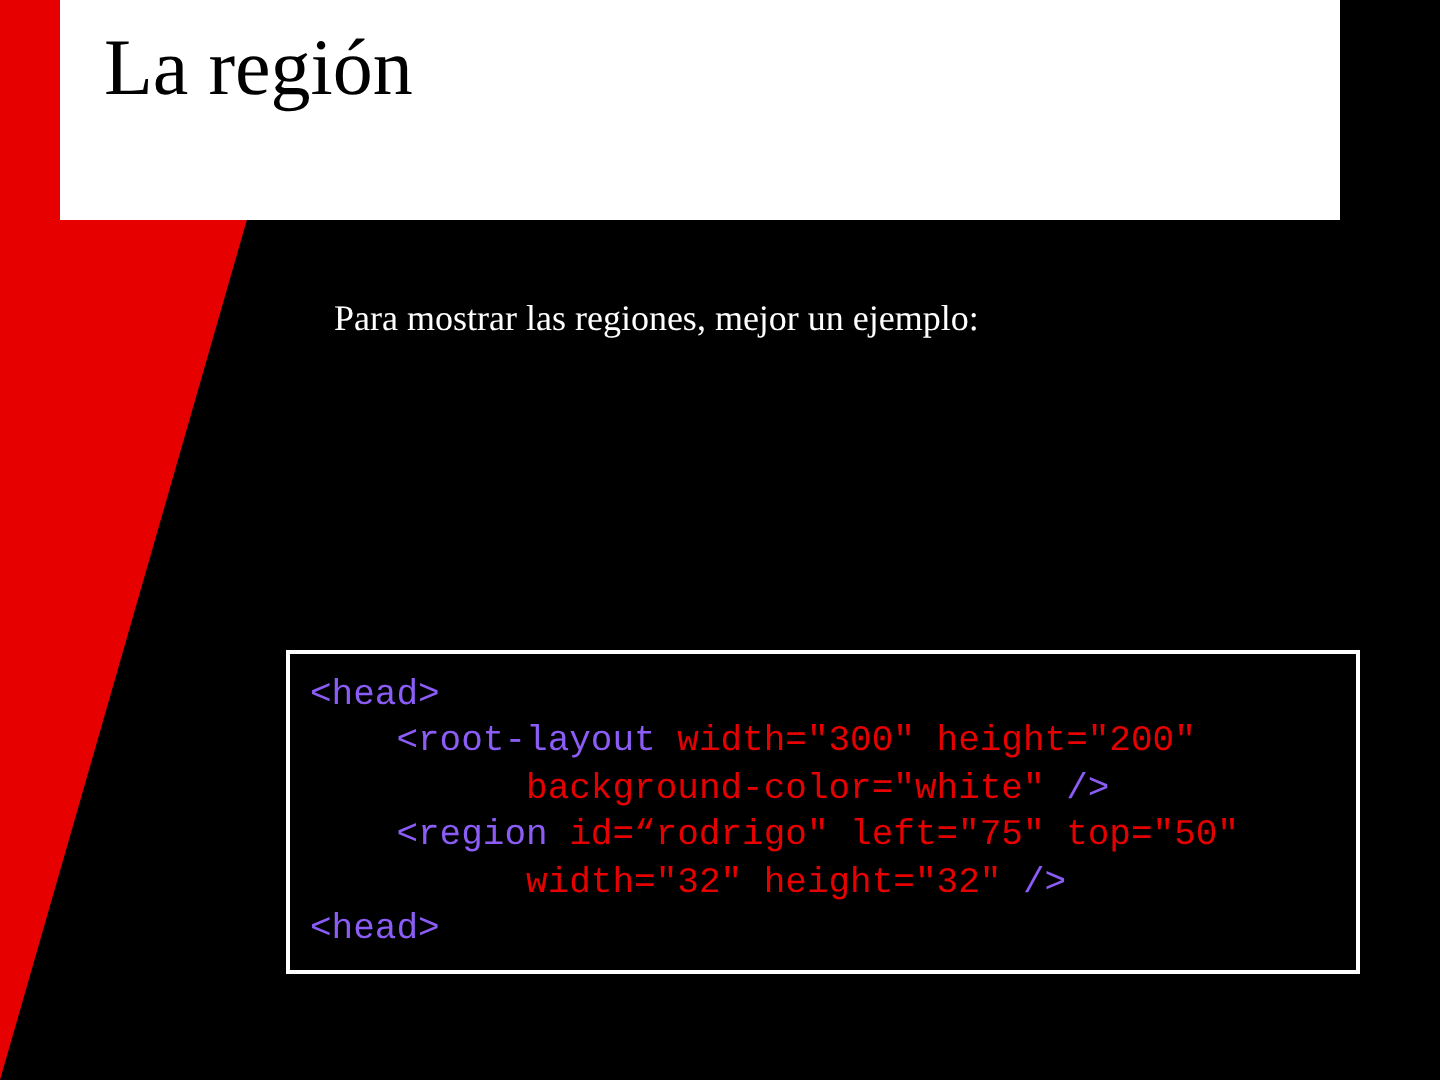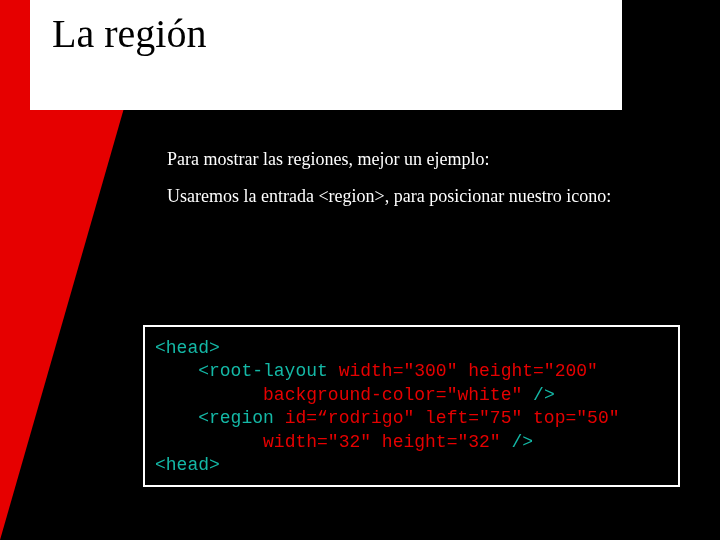--- a/index.html
+++ b/index.html
@@ -18,21 +18,21 @@
     width: 0;
     height: 0;
     border-left: 155px solid #e60000;
     border-bottom: 540px solid transparent;
     z-index: 1;
   }
   .title-block {
     position: absolute;
     left: 30px;
     top: 0;
-    width: 592px;
+    width: 640px;
     height: 110px;
     background: #fff;
     z-index: 2;
     padding: 10px 10px 0 22px;
   }
   .title-text {
     font-size: 40px;
     color: #000;
     font-weight: normal;
   }
@@ -57,35 +57,34 @@
     border: 2px solid #fff;
     background: #000;
     padding: 10px 10px 8px 10px;
     font-family: 'Courier New', monospace;
     font-size: 18px;
     color: #fff;
     line-height: 1.3;
     z-index: 3;
   }
   .code-line { white-space: pre; }
-  .green { color: #14b8a6; }
+  .green { color: #8b5cf6; }
   .red { color: #e60000; }
 </style>
 </head>
 <body>
 
 <div class="red-triangle"></div>
 
 <div class="title-block">
   <h1 class="title-text">La región</h1>
 </div>
 
 <div class="content">
   <p class="para">Para mostrar las regiones, mejor un ejemplo:</p>
-  <p class="para">Usaremos la entrada &lt;region&gt;, para posicionar nuestro icono:</p>
 </div>
 
 <div class="code-box">
   <div class="code-line"><span class="green">&lt;head&gt;</span></div>
   <div class="code-line"><span class="green">    &lt;root-layout </span><span class="red">width="300" height="200"</span></div>
   <div class="code-line"><span>          </span><span class="red">background-color="white"</span><span class="green"> /&gt;</span></div>
   <div class="code-line"><span class="green">    &lt;region </span><span class="red">id=“rodrigo" left="75" top="50"</span></div>
   <div class="code-line"><span>          </span><span class="red">width="32" height="32"</span><span class="green"> /&gt;</span></div>
   <div class="code-line"><span class="green">&lt;head&gt;</span></div>
 </div>

